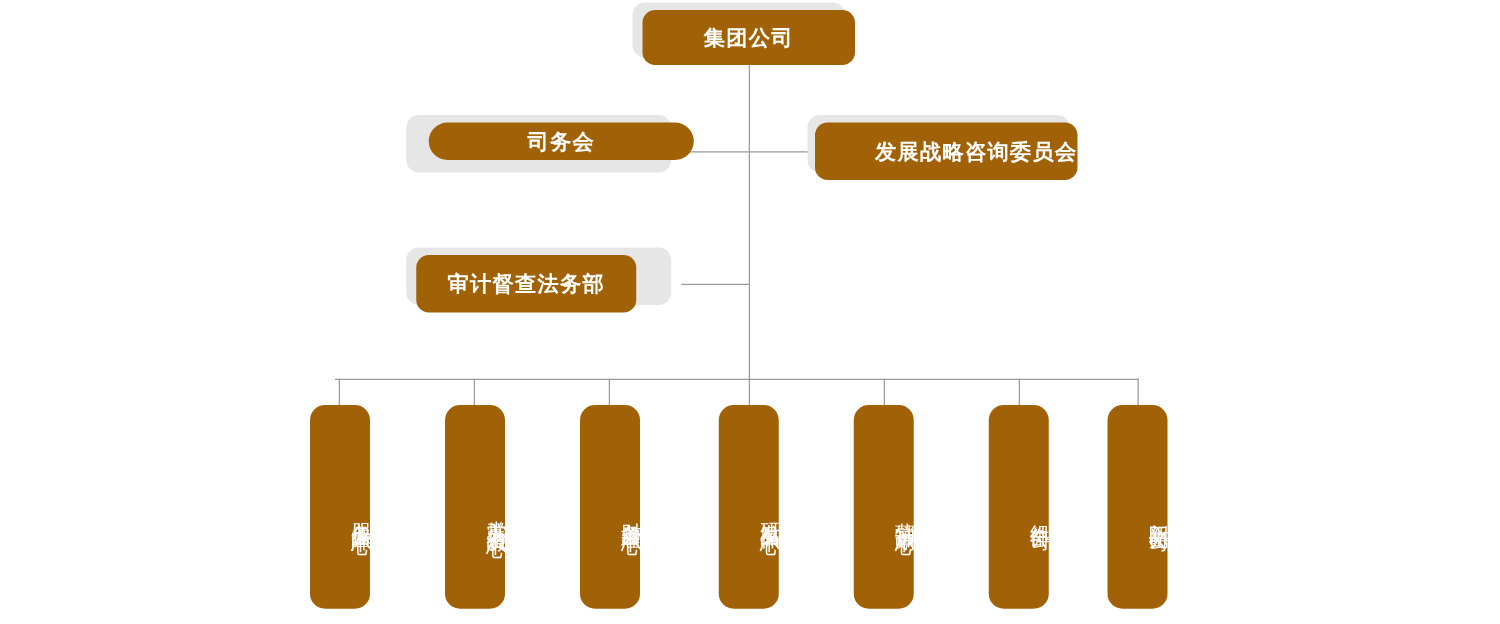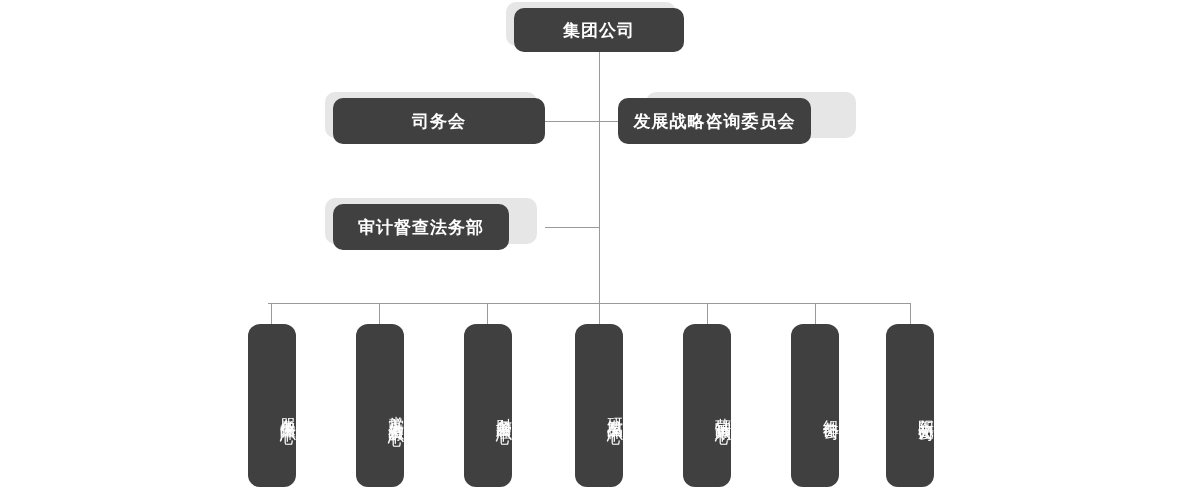--- a/index.html
+++ b/index.html
@@ -23,21 +23,21 @@
     position: absolute;
     background: #9a9a9a;
   }
   .line-v { width: 1px; }
   .line-h { height: 1px; }
 
   
   .node {
     position: absolute;
     box-sizing: border-box;
-    background: #404040;
+    background: #a16207;
     border-radius: 10px;
     color: #ffffff;
     display: flex;
     align-items: center;
     justify-content: center;
     font-weight: bold;
     letter-spacing: 1px;
     z-index: 3;
   }
   .node-shadow {
@@ -90,26 +90,26 @@
   <div class="line line-v" style="left:707px; top:303px; height:22px;"></div>
   <div class="line line-v" style="left:815px; top:303px; height:22px;"></div>
   <div class="line line-v" style="left:910px; top:303px; height:22px;"></div>
 
   <div class="node-shadow" style="left:506px; top:2px; width:170px; height:44px;"></div>
   <div class="node node-h" style="left:514px; top:8px; width:170px; height:44px;">
     <span>集团公司</span>
   </div>
 
   <div class="node-shadow" style="left:325px; top:92px; width:212px; height:46px;"></div>
-  <div class="node node-h" style="left:333px; top:98px; width:212px; height:46px;">
+  <div class="node node-h" style="left:343px; top:98px; width:212px; height:30px;border-radius:18px;">
     <span>司务会</span>
   </div>
 
   <div class="node-shadow" style="left:646px; top:92px; width:210px; height:46px;"></div>
-  <div class="node node-h" style="left:618px; top:98px; width:193px; height:46px;">
+  <div class="node node-h" style="left:652px; top:98px; width:210px; height:46px;justify-content:flex-end;">
     <span>发展战略咨询委员会</span>
   </div>
 
   <div class="node-shadow" style="left:325px; top:198px; width:212px; height:46px;"></div>
   <div class="node node-h" style="left:333px; top:204px; width:176px; height:46px;">
     <span>审计督查法务部</span>
   </div>
 
   <div class="node node-v" style="left:248px; top:324px; width:48px; height:163px;">
     <span>服务保障中心</span>

